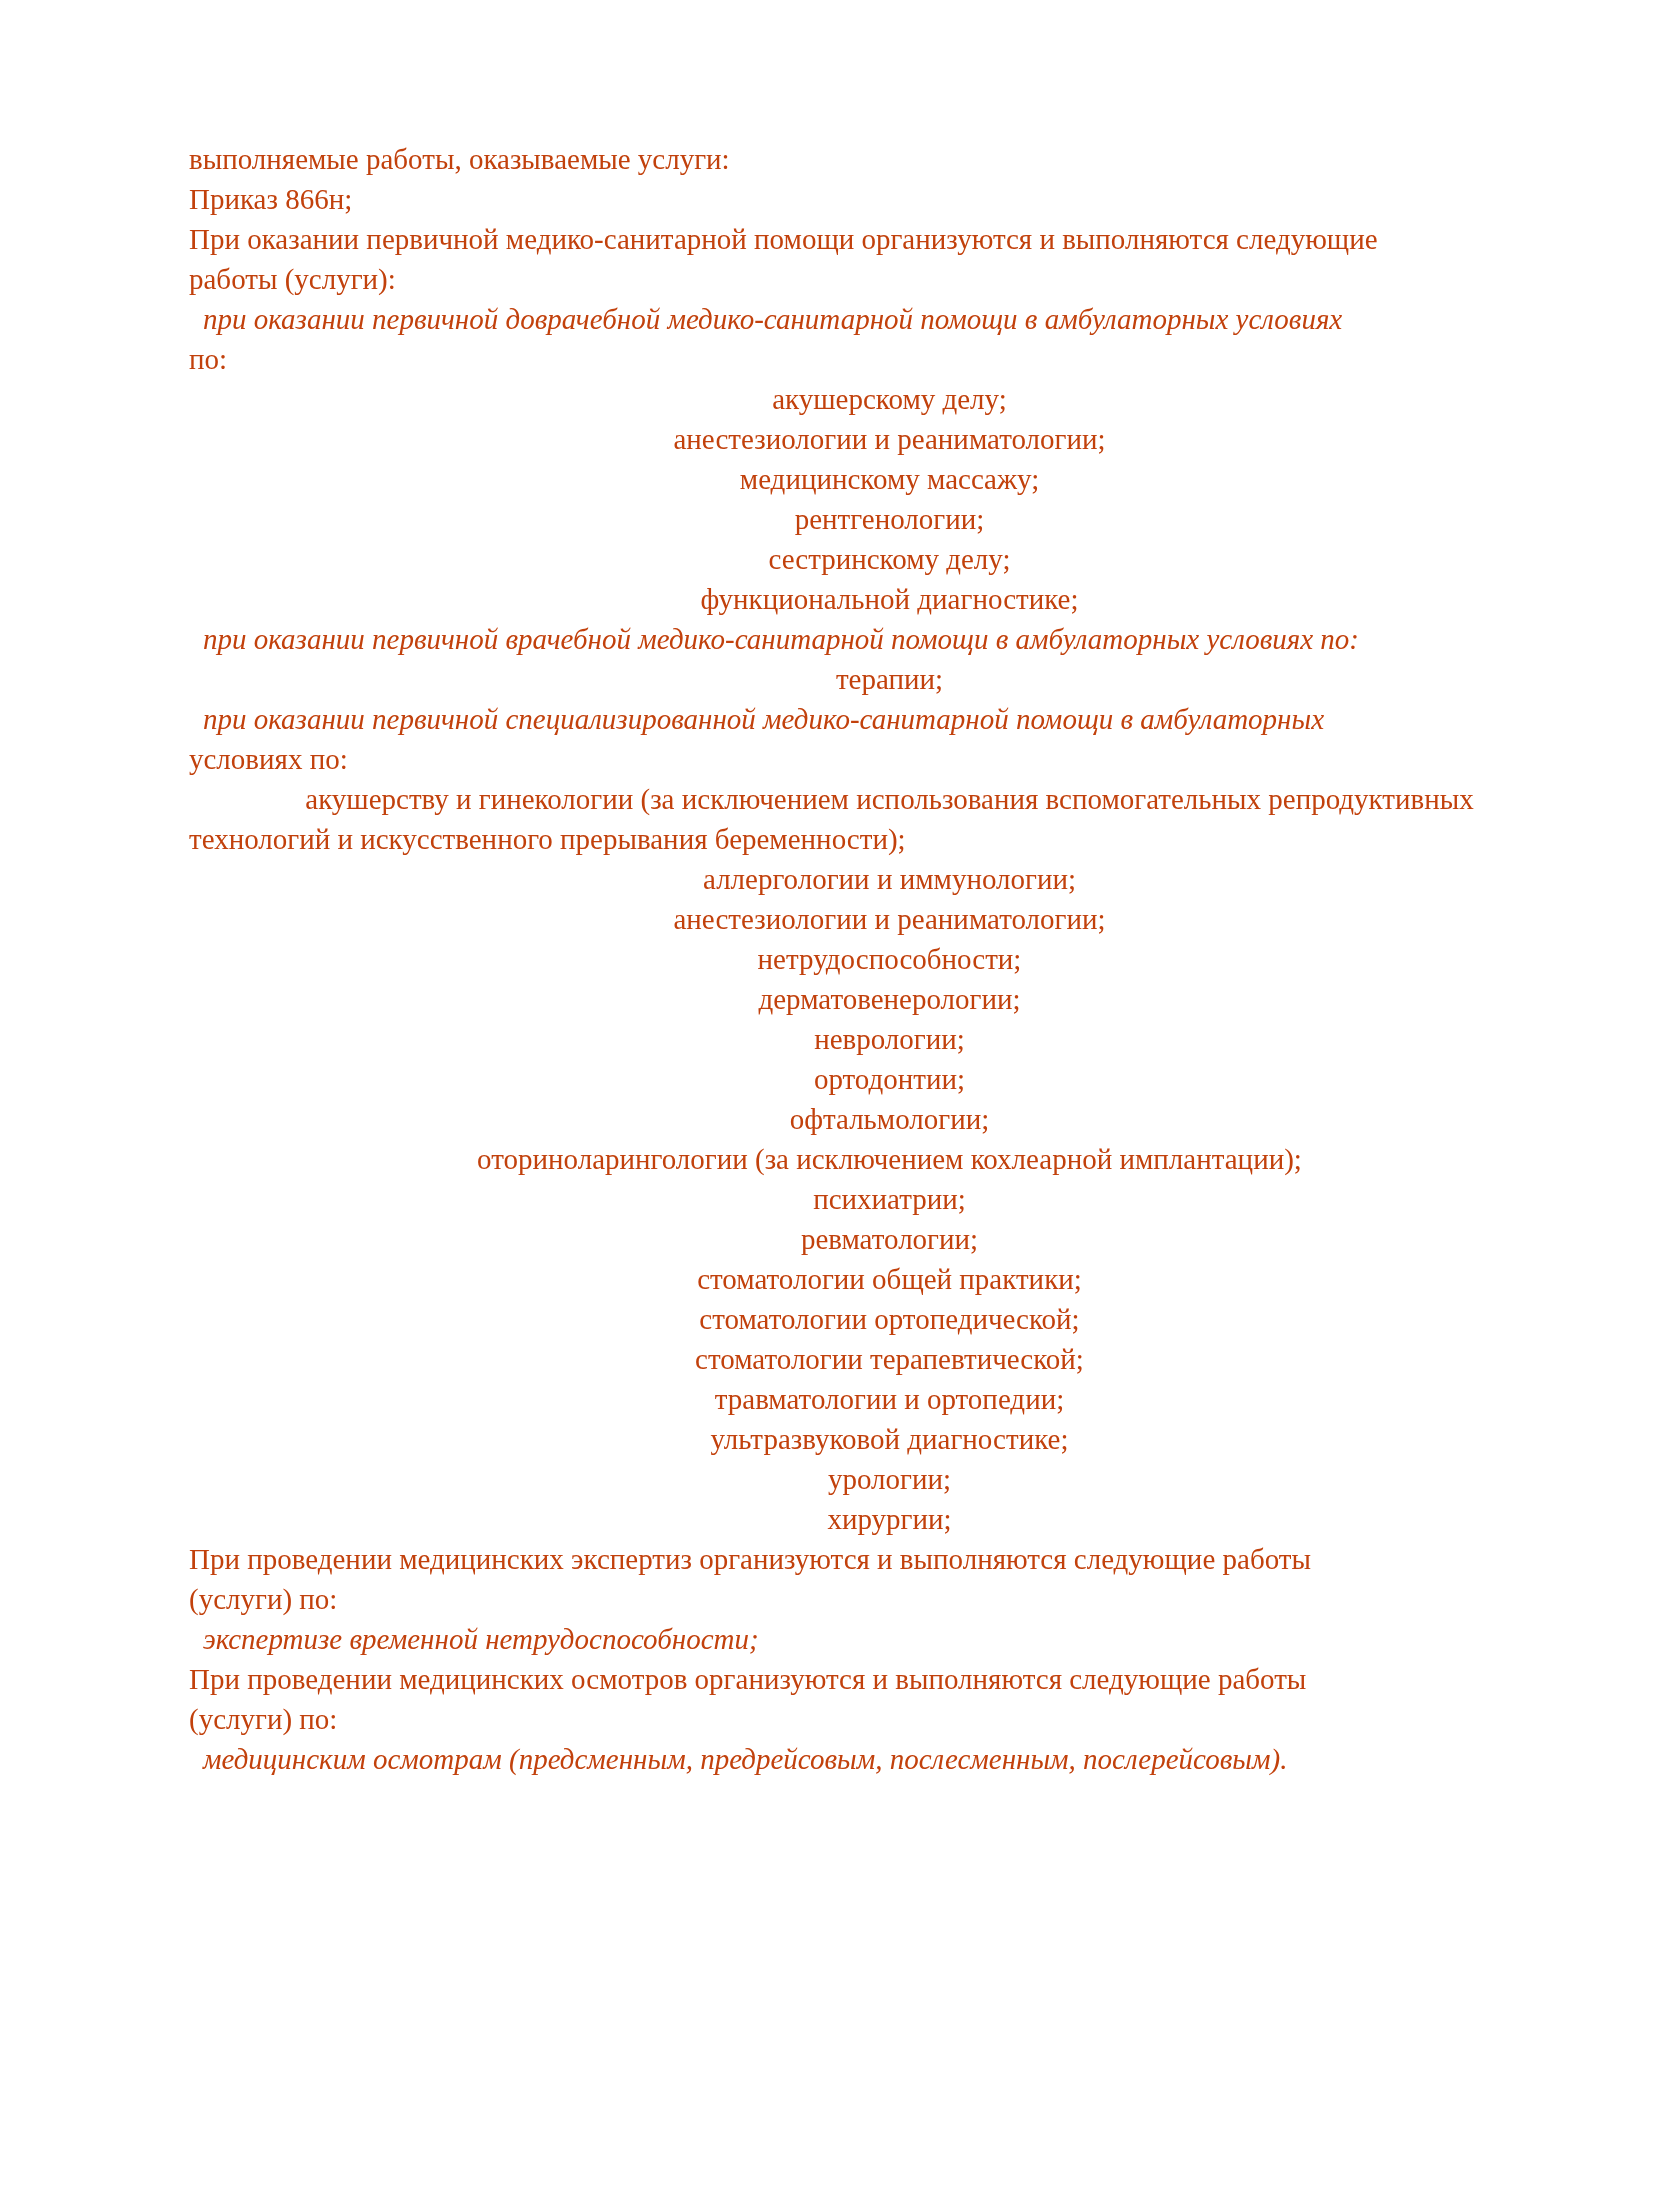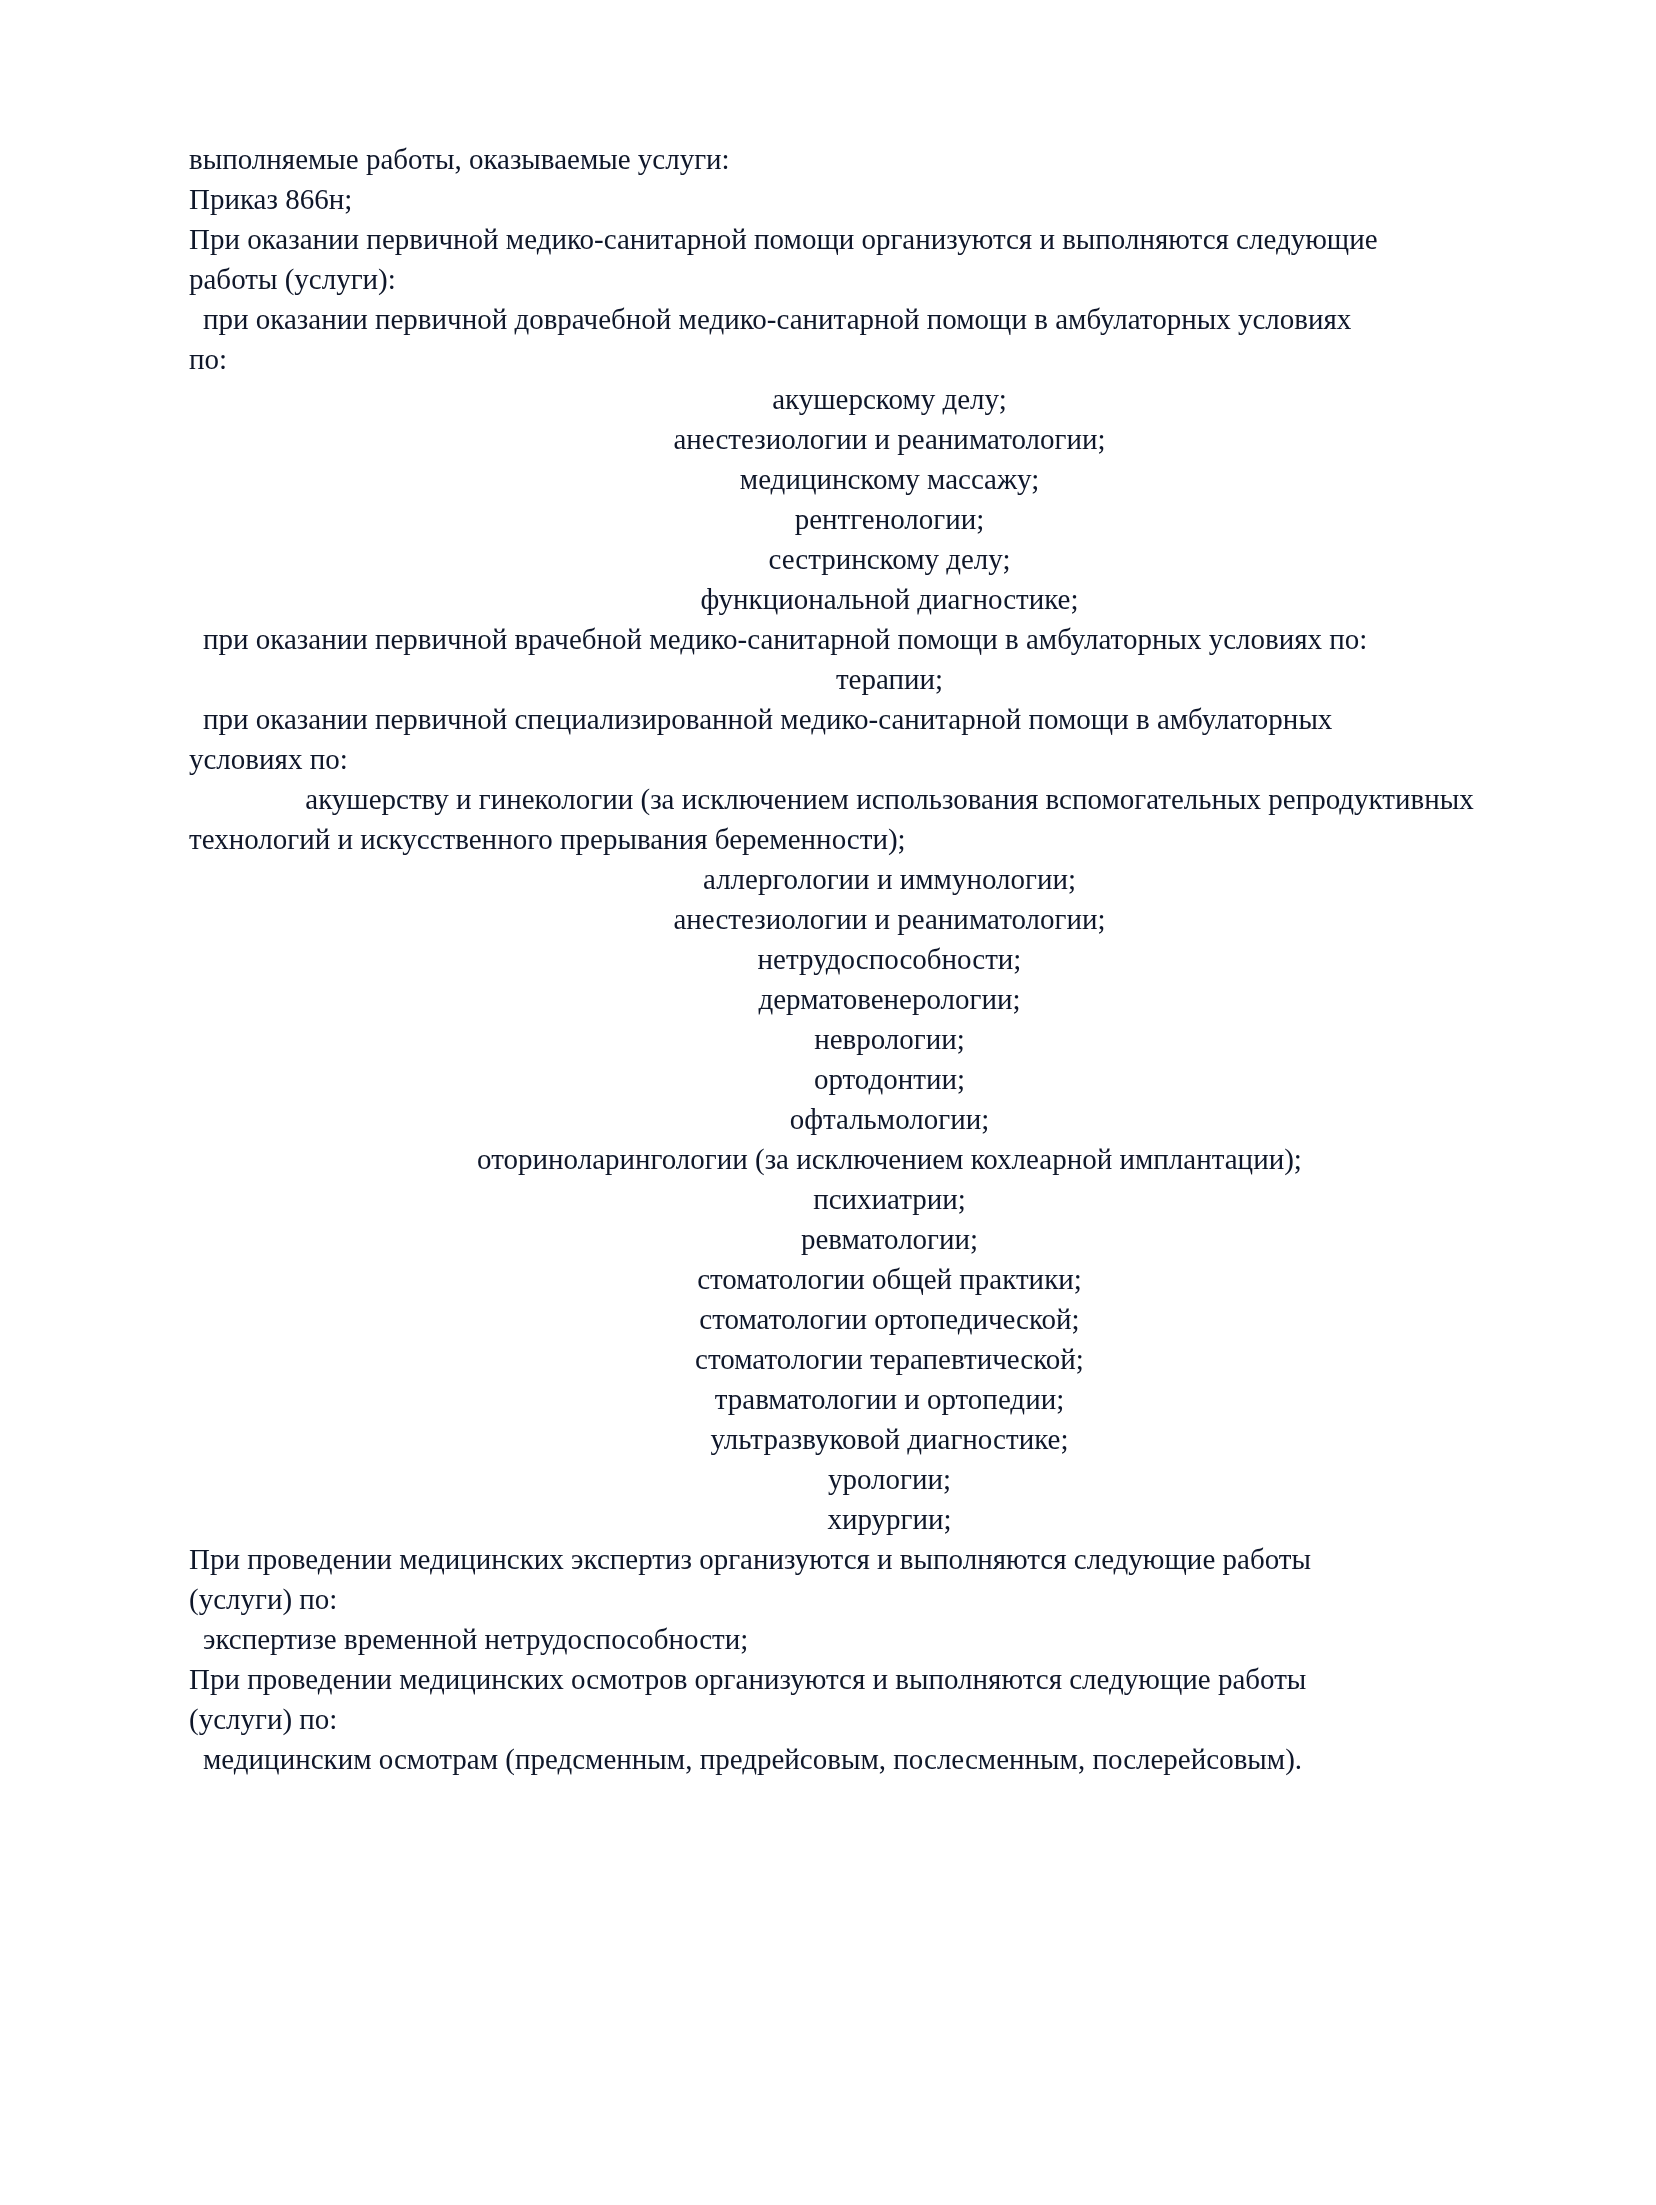--- a/index.html
+++ b/index.html
@@ -13,29 +13,29 @@
     height: 2205px;
     background: #ffffff;
     overflow: hidden;
     font-family: "Liberation Serif", "DejaVu Serif", serif;
   }
   .text-block {
     position: absolute;
     left: 189px;
     top: 139px;
     right: 94px;
-    color: #0f172a;
+    color: #c2410c;
     font-size: 29px;
     line-height: 40px;
   }
   .line {
     white-space: pre;
   }
   .indent-0 { padding-left: 0; }
-  .indent-1 { padding-left: 14px; }
+  .indent-1 { padding-left: 14px; font-style: italic; }
   .indent-2 { padding-left: 27px; text-align: center; }
 </style>
 </head>
 <body>
 
 <div class="page">
   <div class="text-block" id="text-block">
       <div class="line indent-0">выполняемые работы, оказываемые услуги:</div>
       <div class="line indent-0">Приказ 866н;</div>
       <div class="line indent-0">При оказании первичной медико-санитарной помощи организуются и выполняются следующие</div>

